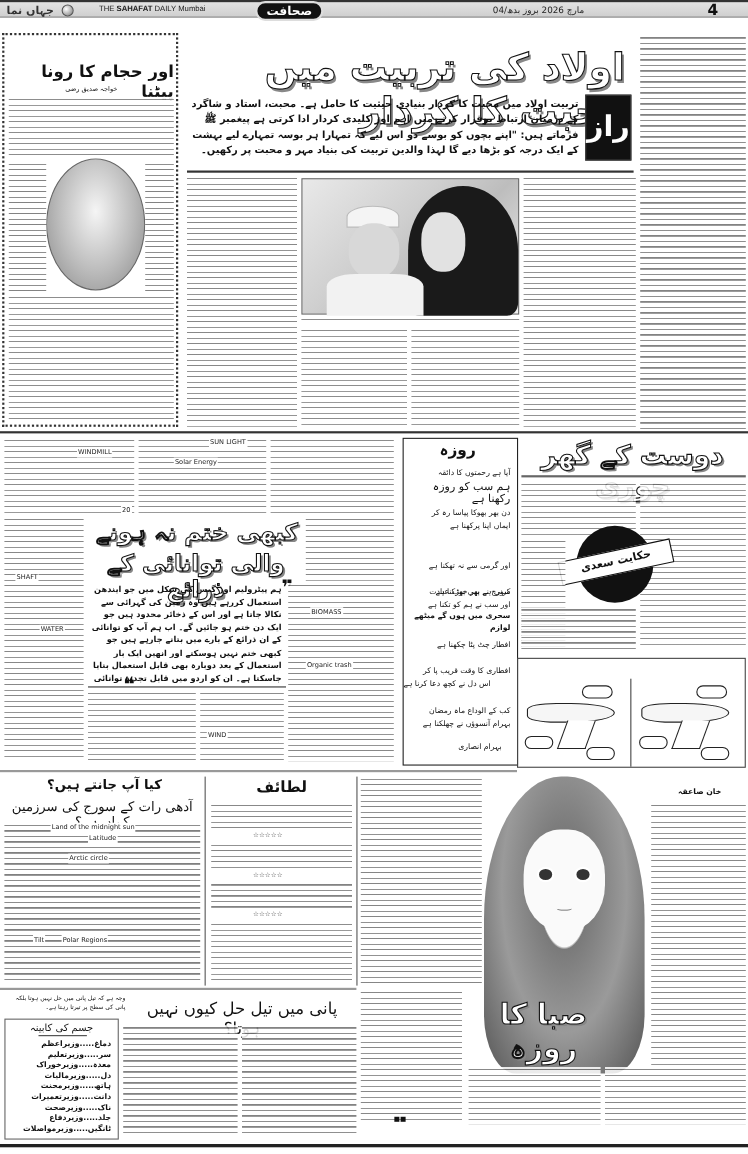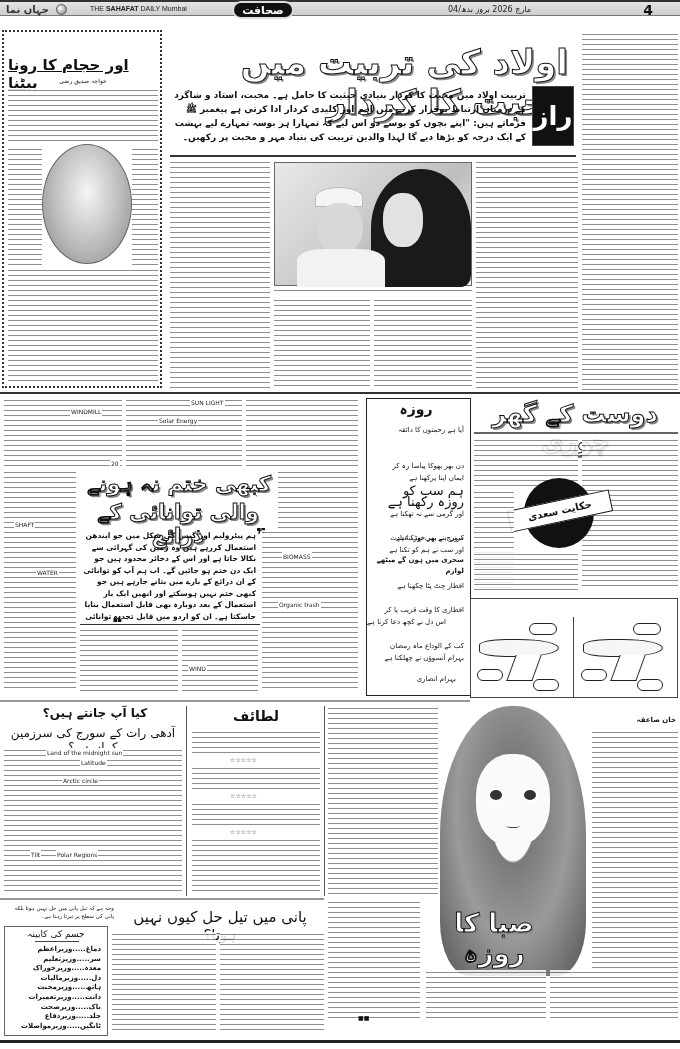--- a/index.html
+++ b/index.html
@@ -35,21 +35,21 @@
 <div class="abs masthead">
   <span class="abs mh-brand">جہاں نما</span>
   <span class="abs mh-globe"></span>
   <span class="abs mh-daily"><span>THE</span> <b>SAHAFAT</b> <span>DAILY Mumbai</span></span>
   <span class="abs mh-section">صحافت</span>
   <span class="abs mh-date">04/مارچ 2026 بروز بدھ</span>
   <span class="abs mh-page">4</span>
 </div>
 
 <div class="abs dotted" style="left:2px;top:30px;width:160px;height:358px;">
-  <div class="abs rtl black-head" style="left:4px;top:24px;width:150px;font-size:15px;text-align:left;text-decoration:underline;">اور حجام کا رونا پیٹنا</div>
+  <div class="abs rtl black-head" style="left:4px;top:24px;width:150px;font-size:15px;text-align:right;">اور حجام کا رونا پیٹنا</div>
   <div class="abs rtl" style="left:4px;top:45px;width:150px;font-size:6px;text-align:center;">خواجہ صدیق رضی</div>
   <div class="abs lines" style="left:4px;top:56px;width:150px;height:56px;"></div>
   <div class="abs photo" style="left:38px;top:112px;width:90px;height:120px;border-radius:50%;border:1px solid #666;background:radial-gradient(ellipse at 50% 40%, #f5f5f5 0%, #bbb 55%, #888 100%);"></div>
   <div class="abs lines" style="left:4px;top:115px;width:34px;height:120px;"></div>
   <div class="abs lines" style="left:128px;top:115px;width:26px;height:120px;"></div>
   <div class="abs lines" style="left:4px;top:236px;width:150px;height:116px;"></div>
 </div>
 
 <div class="abs rtl outline-head" style="left:168px;top:42px;width:400px;font-size:34px;line-height:40px;">اولاد کی تربیت میں محبت کا کردار</div>
 <div class="abs box" style="left:532px;top:86px;width:42px;height:60px;background:#111;color:#fff;font-size:26px;font-weight:bold;text-align:center;line-height:58px;">راز</div>
@@ -95,21 +95,21 @@
 <div class="abs lines" style="left:262px;top:530px;width:96px;height:162px;"></div>
 <div class="abs small-text" style="left:282px;top:552px;font-size:6px;background:#fff;padding:0 1px;">BIOMASS</div>
 <div class="abs small-text" style="left:278px;top:600px;font-size:6px;background:#fff;padding:0 1px;">Organic trash</div>
 <div class="abs lines" style="left:182px;top:628px;width:76px;height:64px;"></div>
 <div class="abs small-text" style="left:188px;top:664px;font-size:6px;background:#fff;padding:0 1px;">WIND</div>
 <div class="abs lines" style="left:80px;top:628px;width:98px;height:64px;"></div>
 
 <div class="abs box" style="left:366px;top:398px;width:105px;height:298px;border:1.5px solid #222;">
   <div class="abs rtl black-head" style="left:0;top:2px;width:98px;font-size:14px;text-align:center;">روزہ</div>
   <div class="abs rtl" style="right:6px;top:26px;width:88px;font-size:7px;line-height:11px;">آیا ہے رحمتوں کا دائقہ</div>
-  <div class="abs rtl" style="right:6px;top:38px;width:88px;font-size:13px;line-height:11px;margin-top:48px;">ہم سب کو روزہ رکھنا ہے</div>
+  <div class="abs rtl" style="right:6px;top:38px;width:88px;font-size:10px;line-height:11px;">ہم سب کو روزہ رکھنا ہے</div>
   <div class="abs rtl" style="right:6px;top:62px;width:88px;font-size:7px;line-height:11px;">دن بھر بھوکا پیاسا رہ کر</div>
   <div class="abs rtl" style="right:6px;top:74px;width:88px;font-size:7px;line-height:11px;">ایماں اپنا پرکھنا ہے</div>
   <div class="abs rtl" style="right:6px;top:98px;width:88px;font-size:7px;line-height:11px;margin-top:36px;">کرنی ہے بھر خوب عبادت</div>
   <div class="abs rtl" style="right:6px;top:110px;width:88px;font-size:7px;line-height:11px;text-align:right;">اور گرمی سے نہ تھکنا ہے</div>
   <div class="abs rtl" style="right:6px;top:134px;width:88px;font-size:7px;line-height:11px;">سورج نے بھی بھڑکنا ہے</div>
   <div class="abs rtl" style="right:6px;top:146px;width:88px;font-size:7px;line-height:11px;">اور سب نے ہم کو تکنا ہے</div>
   <div class="abs rtl" style="right:6px;top:156px;width:88px;font-size:7px;line-height:11px;font-weight:bold;">سحری میں ہوں گے میٹھے لوازم</div>
   <div class="abs rtl" style="right:6px;top:182px;width:88px;font-size:7px;line-height:11px;">افطار چٹ پٹا چکھنا ہے</div>
   <div class="abs rtl" style="right:6px;top:206px;width:88px;font-size:7px;line-height:11px;">افطاری کا وقت قریب پا کر</div>
   <div class="abs rtl" style="right:24px;top:218px;width:88px;font-size:7px;line-height:11px;">اس دل نے کچھ دعا کرنا ہے</div>
@@ -168,21 +168,21 @@
 
 <div class="abs" style="left:324px;top:706px;width:1px;height:190px;background:#555;"></div>
 
 <div class="abs lines" style="left:328px;top:706px;width:110px;height:190px;"></div>
 <div class="abs" style="left:440px;top:706px;width:146px;height:270px;background:radial-gradient(ellipse at 50% 38%, #fafafa 0%, #fafafa 22%, #7a7a7a 23%, #9a9a9a 55%, #555 100%);border-radius:48% 48% 20% 20%;">
   <div class="abs" style="left:36px;top:48px;width:74px;height:92px;background:#fafafa;border-radius:45%;"></div>
   <div class="abs" style="left:48px;top:82px;width:16px;height:14px;background:#333;border-radius:50%;border:2px solid #fff;"></div>
   <div class="abs" style="left:82px;top:82px;width:16px;height:14px;background:#333;border-radius:50%;border:2px solid #fff;"></div>
   <div class="abs" style="left:66px;top:118px;width:14px;height:4px;border-bottom:1.5px solid #444;border-radius:50%;"></div>
 </div>
-<div class="abs rtl" style="left:596px;top:716px;width:80px;font-size:7px;font-weight:bold;text-align:right;">خان صاعقہ</div>
+<div class="abs rtl" style="left:596px;top:716px;width:80px;font-size:7px;font-weight:bold;text-align:center;">خان صاعقہ</div>
 <div class="abs lines" style="left:592px;top:730px;width:86px;height:240px;"></div>
 <div class="abs rtl outline-head" style="left:424px;top:908px;width:140px;font-size:26px;text-align:center;">صبا کا روزہ</div>
 <div class="abs lines" style="left:328px;top:900px;width:92px;height:120px;"></div>
 <div class="abs lines" style="left:426px;top:970px;width:120px;height:52px;"></div>
 <div class="abs lines" style="left:550px;top:970px;width:128px;height:52px;"></div>
 <div class="abs" style="left:358px;top:1014px;font-size:6px;">■■</div>
 
 <div class="abs rule" style="left:0;top:898px;width:324px;height:2px;background:#999;"></div>
 
 <div class="abs rtl" style="left:4px;top:904px;width:110px;font-size:5.5px;line-height:8px;">وجہ ہے کہ تیل پانی میں حل نہیں ہوتا بلکہ پانی کی سطح پر تیرتا رہتا ہے۔</div>

